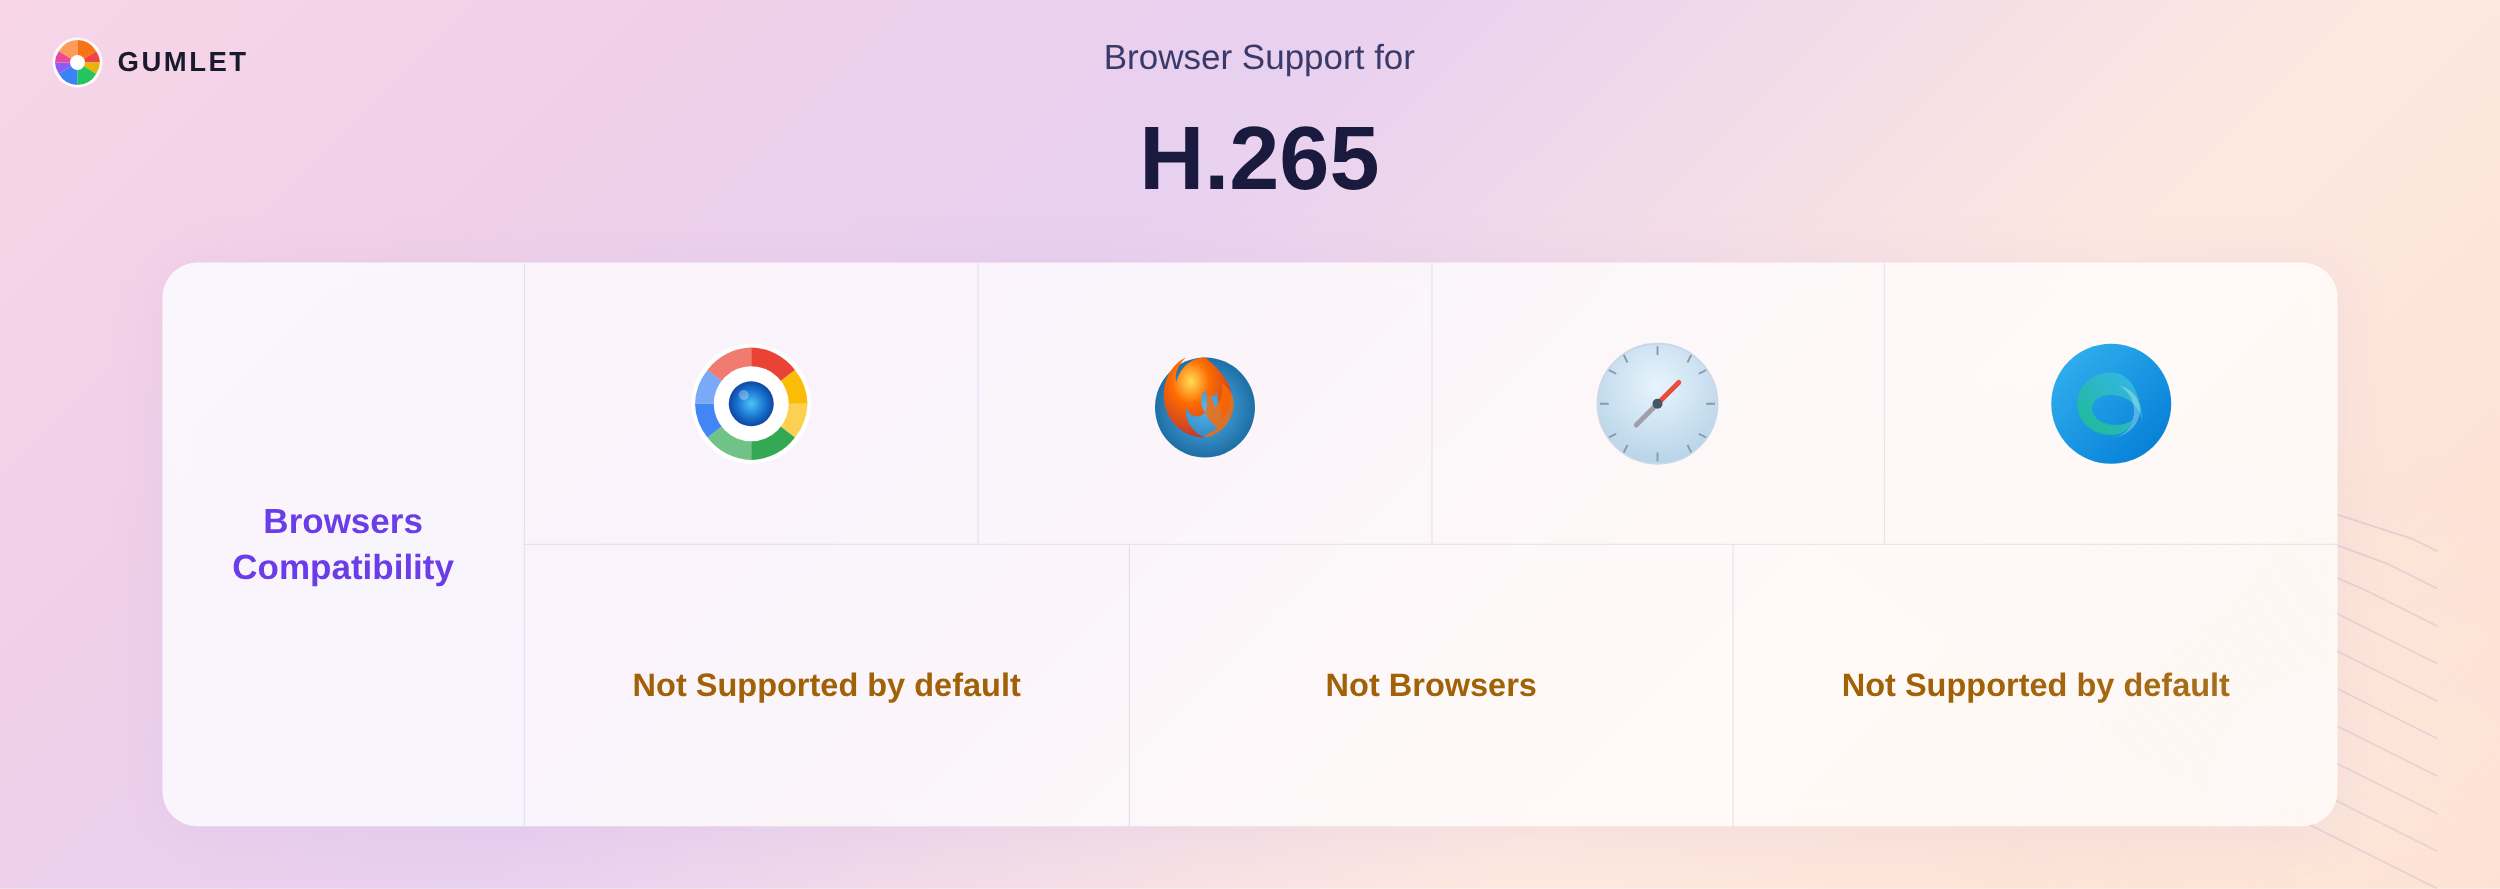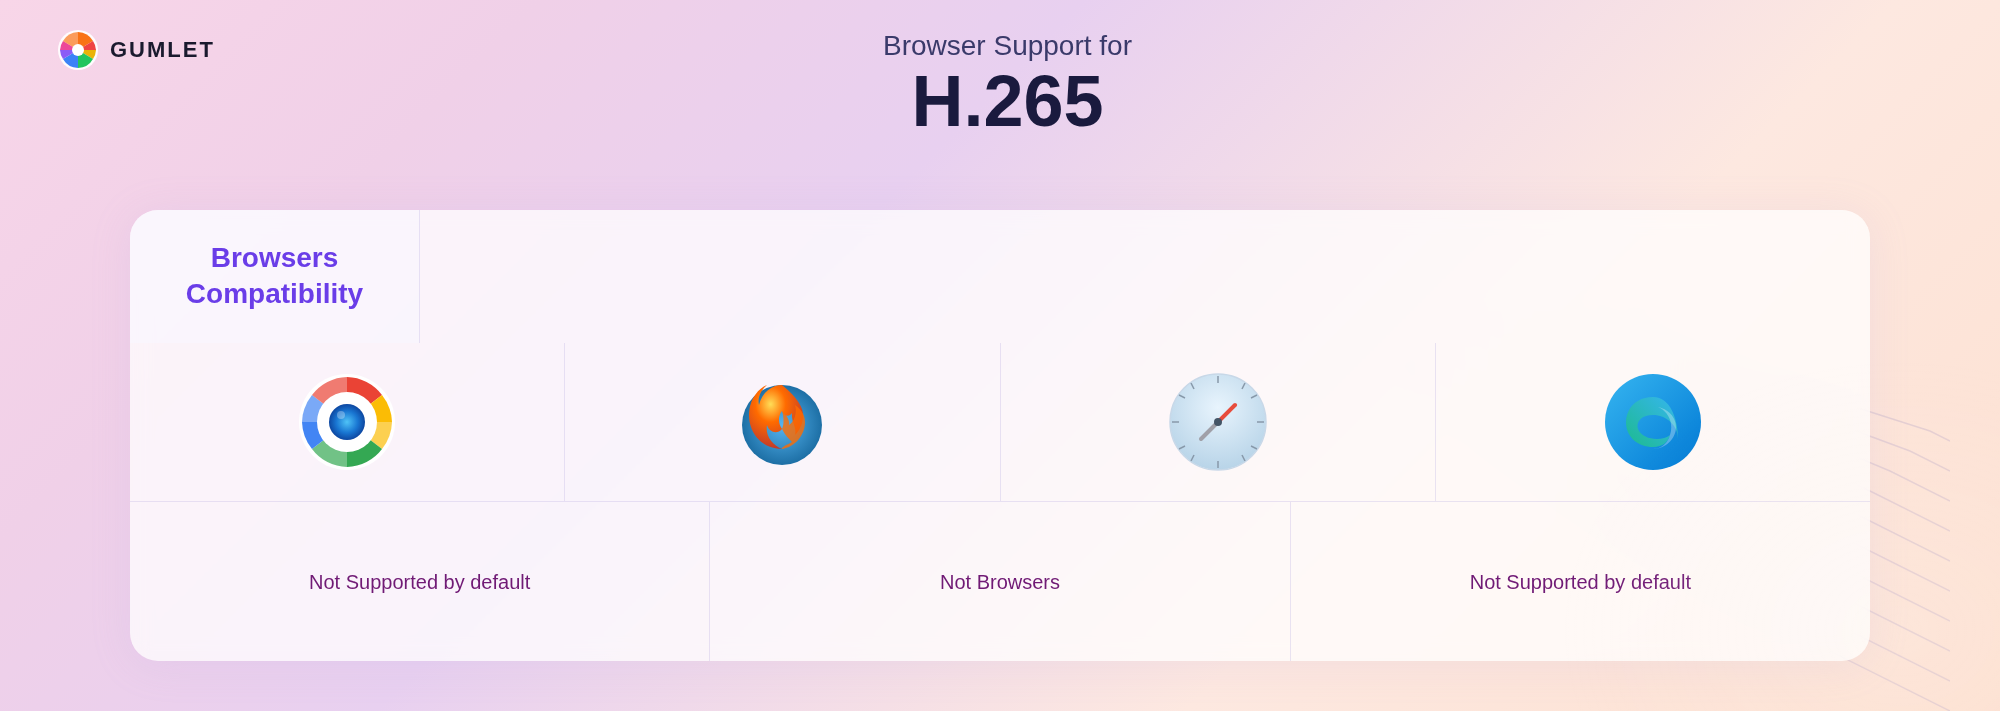--- a/index.html
+++ b/index.html
@@ -32,21 +32,21 @@
       width: 600px;
       height: 400px;
       opacity: 0.25;
       pointer-events: none;
     }
 
     
     .logo {
       position: absolute;
       top: 28px;
-      left: 56px;
+      left: 40px;
       display: flex;
       align-items: center;
       gap: 10px;
     }
 
     .logo-icon {
       width: 44px;
       height: 44px;
     }
 
@@ -70,36 +70,36 @@
       font-size: 28px;
       font-weight: 500;
       color: #3a3a6a;
     }
 
     .title-main {
       font-size: 72px;
       font-weight: 900;
       color: #1a1a3e;
       line-height: 1.1;
+      margin-top: 26px;
     }
 
     
     .table-card {
       position: absolute;
       top: 210px;
       left: 130px;
       right: 130px;
       bottom: 50px;
       background: rgba(255, 255, 255, 0.75);
       border-radius: 28px;
       display: flex;
       overflow: hidden;
       backdrop-filter: blur(10px);
       box-shadow: 0 4px 40px rgba(180,160,220,0.15);
-      flex-direction: column;
     }
 
     
     .left-cell {
       width: 290px;
       min-width: 290px;
       display: flex;
       align-items: center;
       justify-content: center;
       padding: 30px 20px;
@@ -161,23 +161,23 @@
       border-right: 1.5px solid rgba(200, 190, 230, 0.4);
       padding: 20px 15px;
       text-align: center;
     }
 
     .status-col:last-child {
       border-right: none;
     }
 
     .status-text {
-      font-size: 20px;
-      color: #701a75;
-      font-weight: 400;
+      font-size: 26px;
+      color: #a16207;
+      font-weight: 700;
       line-height: 1.4;
     }
 
     
     
     
     
   </style>
 </head>
 <body>

